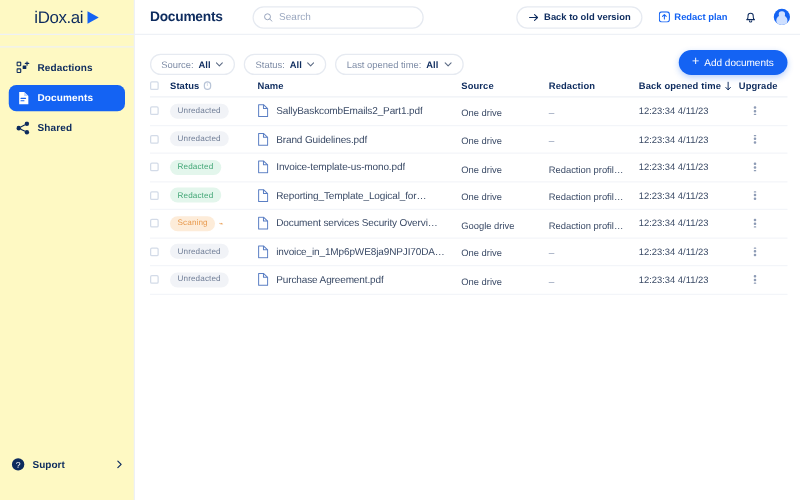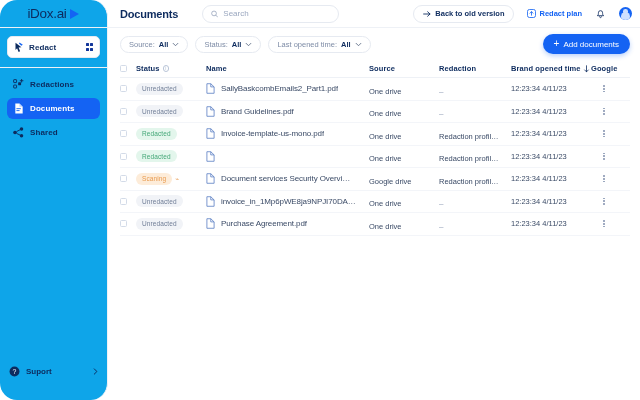--- a/index.html
+++ b/index.html
@@ -7,25 +7,24 @@
     width: 640px; height: 400px;
     font-family: "Liberation Sans", sans-serif;
     background: #ffffff;
     overflow: hidden;
   }
   .app { display: flex; width: 640px; height: 400px; }
 
   
   .sidebar {
     width: 108px; height: 400px;
-    background: #0ea5e9;
+    background: #fef9c3;
     border-right: 1px solid #eef1f6;
     display: flex; flex-direction: column;
     position: relative;
-    border-radius: 17px;
   }
   .logo-wrap {
     height: 28px; display: flex; align-items: center;
     justify-content: center; gap: 1px;
     border-bottom: 1px solid #eef1f6;
   }
   .logo-text {
     font-size: 13.5px; letter-spacing: -.3px;
     color: #0d2b5e; font-weight: 400;
   }
@@ -107,21 +106,21 @@
     content: ""; position: absolute; width: 9px; height: 9px; border-radius: 50%;
     background: #cfe0ff; left: 2px; top: 5px;
   }
   .avatar::before {
     content: ""; position: absolute; width: 4.6px; height: 4.6px; border-radius: 50%;
     background: #cfe0ff; left: 4.2px; top: 2.2px; z-index: 2;
   }
 
   
   .filter-row {
-    height: 32px; display: flex; align-items: center; padding: 0 10px 0 12px; gap: 7px;
+    height: 32px; display: flex; align-items: flex-end; padding: 0 10px 0 12px; gap: 7px;
   }
   .chip {
     height: 17px; border: 1px solid #e6eaf1; border-radius: 8.5px;
     display: flex; align-items: center; gap: 4px; padding: 0 8px;
     cursor: pointer; background: #fff;
   }
   .chip-label { font-size: 7.5px; color: #7e8ca6; }
   .chip-value { font-size: 7.5px; font-weight: 700; color: #0d2b5e; }
   .add-docs {
     margin-left: auto; height: 20px; border-radius: 10px; background: #1463f3;
@@ -191,33 +190,20 @@
 
   <aside class="sidebar">
 
     <div class="logo-wrap">
       <span class="logo-text">iDox.ai</span>
       <svg class="logo-arrow" width="11" height="12" viewBox="0 0 11 12">
         <path d="M1 1 L10 6 L1 11 Z" fill="#1463f3"></path>
       </svg>
     </div>
 
-    <div class="redact-btn">
-      <svg width="10" height="11" viewBox="0 0 10 11">
-        <path d="M1.5 0.8 L7.4 5.2 L4.6 5.6 L6.1 9.3 L4.6 10 L3.1 6.3 L1.5 8.1 Z" fill="#0d2b5e"></path>
-        <path d="M5.6 0.4 L8.8 2.7 L7.3 3.7 L4.9 1.6 Z" fill="#1463f3"></path>
-      </svg>
-      <span class="redact-label">Redact</span>
-      <span class="grid-icon">
-          <i></i>
-          <i></i>
-          <i></i>
-          <i></i>
-        </span>
-    </div>
 
     <div class="nav-sep"></div>
 
     <nav class="nav">
 
       <div class="nav-item">
         <span class="nav-ico">
           <svg width="11" height="11" viewBox="0 0 12 12">
             <rect x="0.7" y="0.7" width="3.2" height="3.2" rx=".5" fill="none" stroke="#0d2b5e" stroke-width="1"></rect>
             <rect x="0.7" y="6.6" width="3.2" height="3.2" rx=".5" fill="none" stroke="#0d2b5e" stroke-width="1"></rect>
@@ -342,26 +328,26 @@
           <span class="cb"></span>
         </div>
         <div class="c-status">
           <span class="th">Status</span>
           <i class="info-i">i</i>
         </div>
         <div class="c-name th">Name</div>
         <div class="c-source th">Source</div>
         <div class="c-red th">Redaction</div>
         <div class="c-time">
-          <span class="th">Brand opened time</span>
+          <span class="th">Back opened time</span>
           <svg width="7" height="8" viewBox="0 0 8 9">
             <path d="M4 .8 V7.6 M1.9 5.6 L4 7.8 L6.1 5.6" fill="none" stroke="#0d2b5e" stroke-width=".9" stroke-linecap="round" stroke-linejoin="round"></path>
           </svg>
         </div>
-        <div class="th">Google</div>
+        <div class="th">Upgrade</div>
       </div>
 
       <div id="rows">
   <div class="trow">
     <div class="c-check">
       <span class="cb"></span>
     </div>
     <div class="c-status">
       <span class="badge unredacted" style="background: rgb(241, 243, 247); color: rgb(111, 125, 150);">Unredacted</span>
     </div>
@@ -456,20 +442,21 @@
       <span class="cb"></span>
     </div>
     <div class="c-status">
       <span class="badge redacted" style="background: rgb(227, 246, 236); color: rgb(67, 167, 119);">Redacted</span>
     </div>
     <div class="c-name">
       <svg class="file-ico" width="9" height="11" viewBox="0 0 10 12">
   <path d="M1 .7 h4.3 L9 4.2 V11.3 H1 Z" fill="#ffffff" stroke="#5b7fc4" stroke-width=".9" stroke-linejoin="round"></path>
   <path d="M5.3 .7 V4.2 H9" fill="none" stroke="#5b7fc4" stroke-width=".9" stroke-linejoin="round"></path>
               </svg>
+      <span class="fname">Reporting_Template_Logical_for…</span>
     </div>
     <div class="c-source">
       <span class="cell-txt">One drive</span>
     </div>
     <div class="c-red">
       <span class="cell-txt">Redaction profil…</span>
     </div>
     <div class="c-time">
       <span class="cell-time">12:23:34 4/11/23</span>
     </div>

